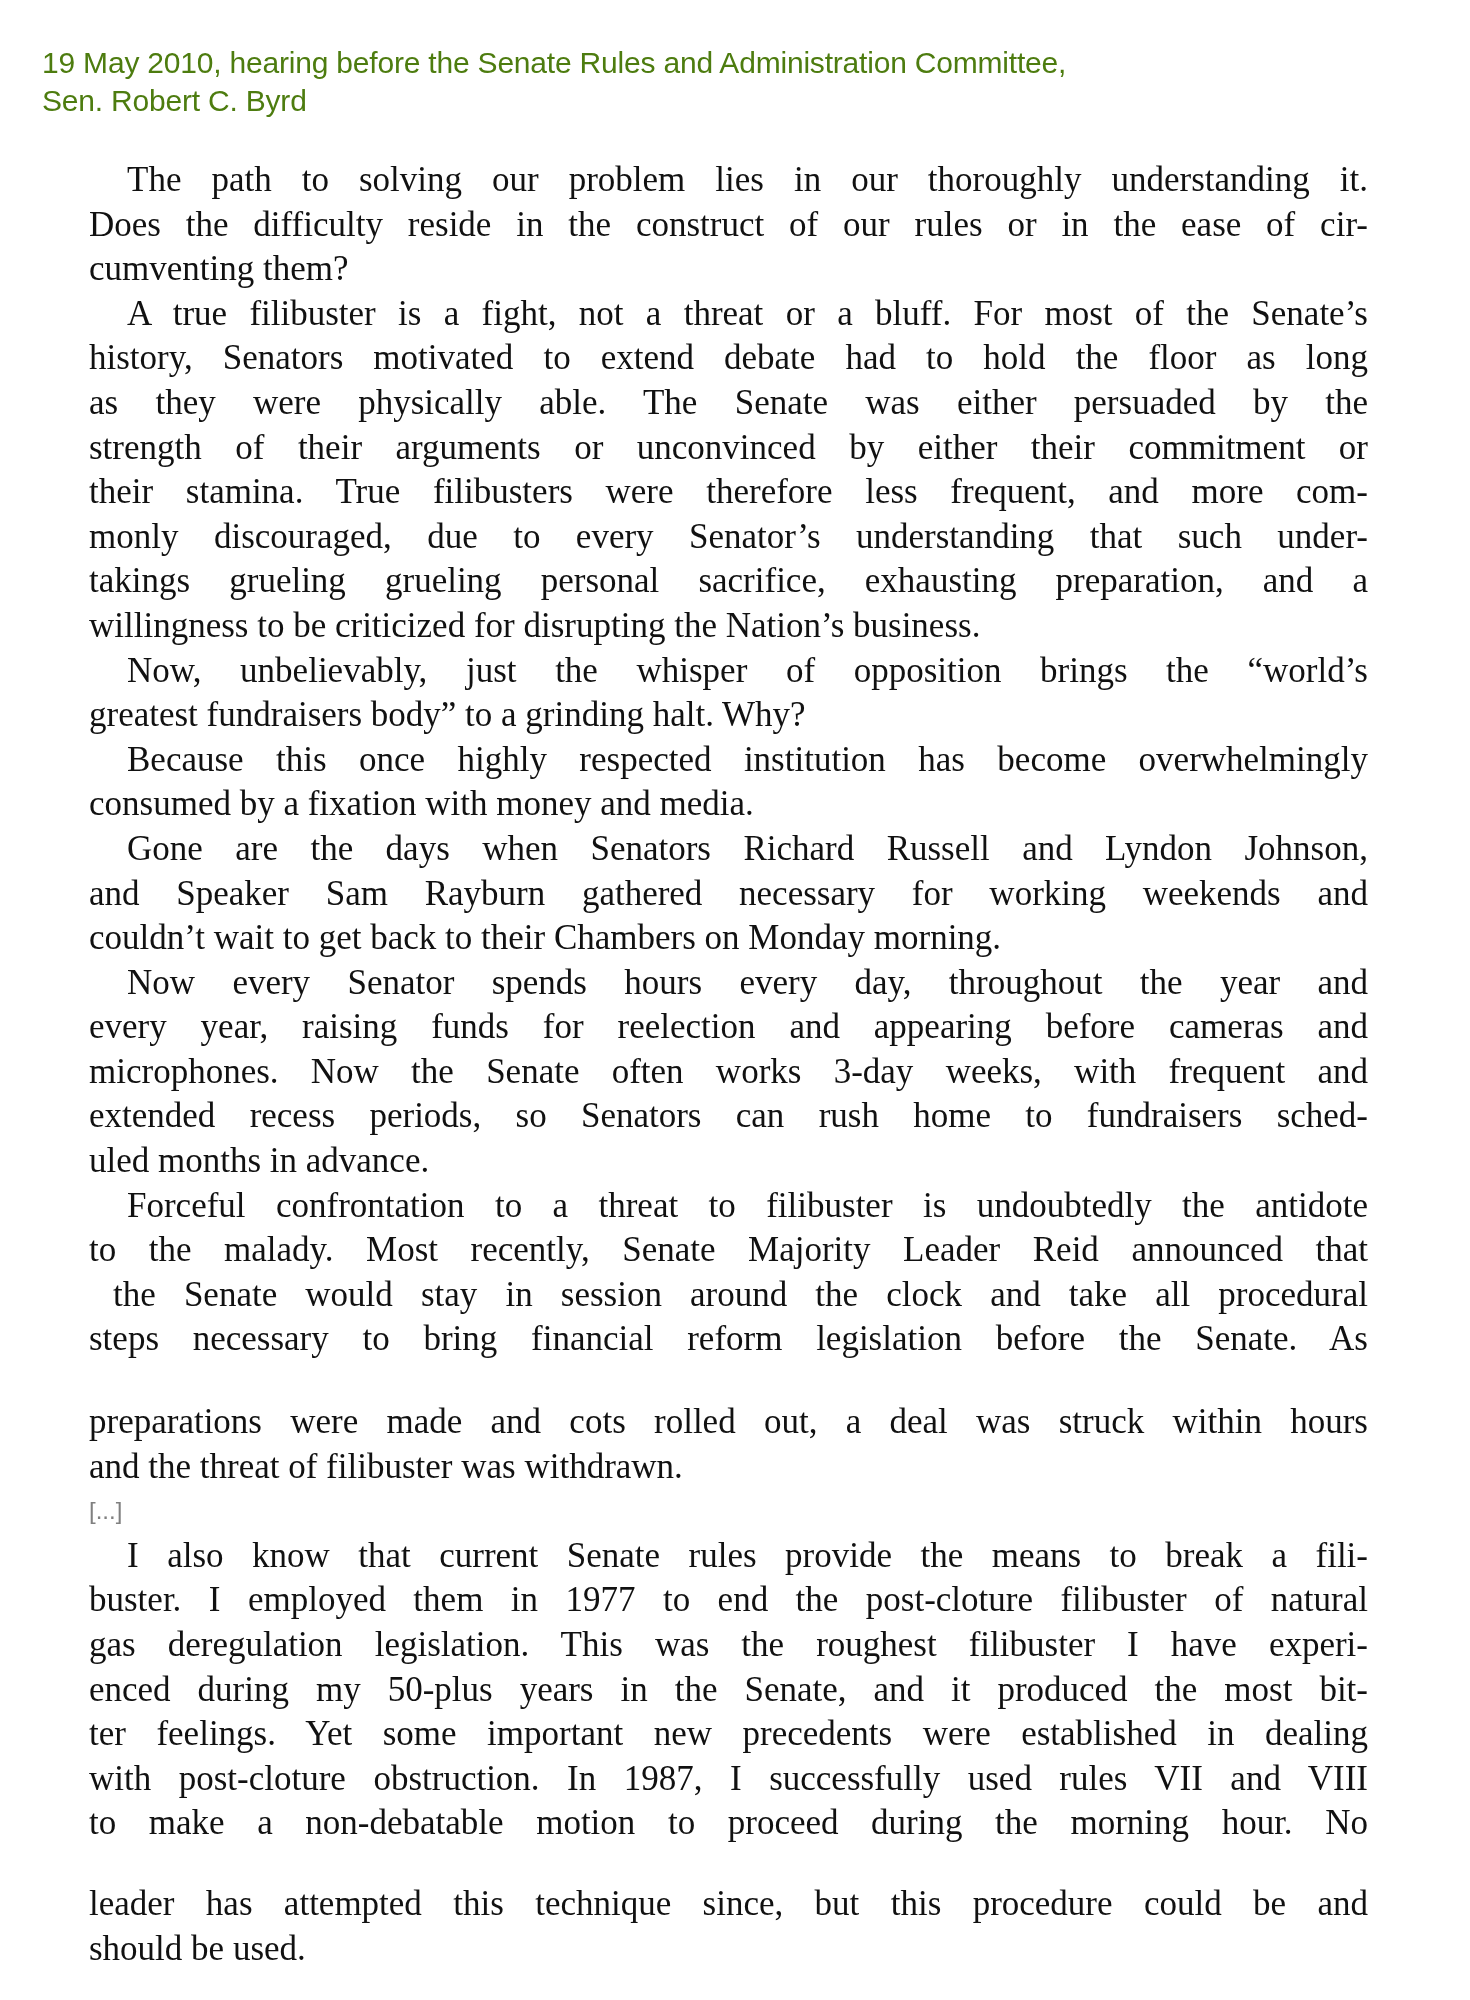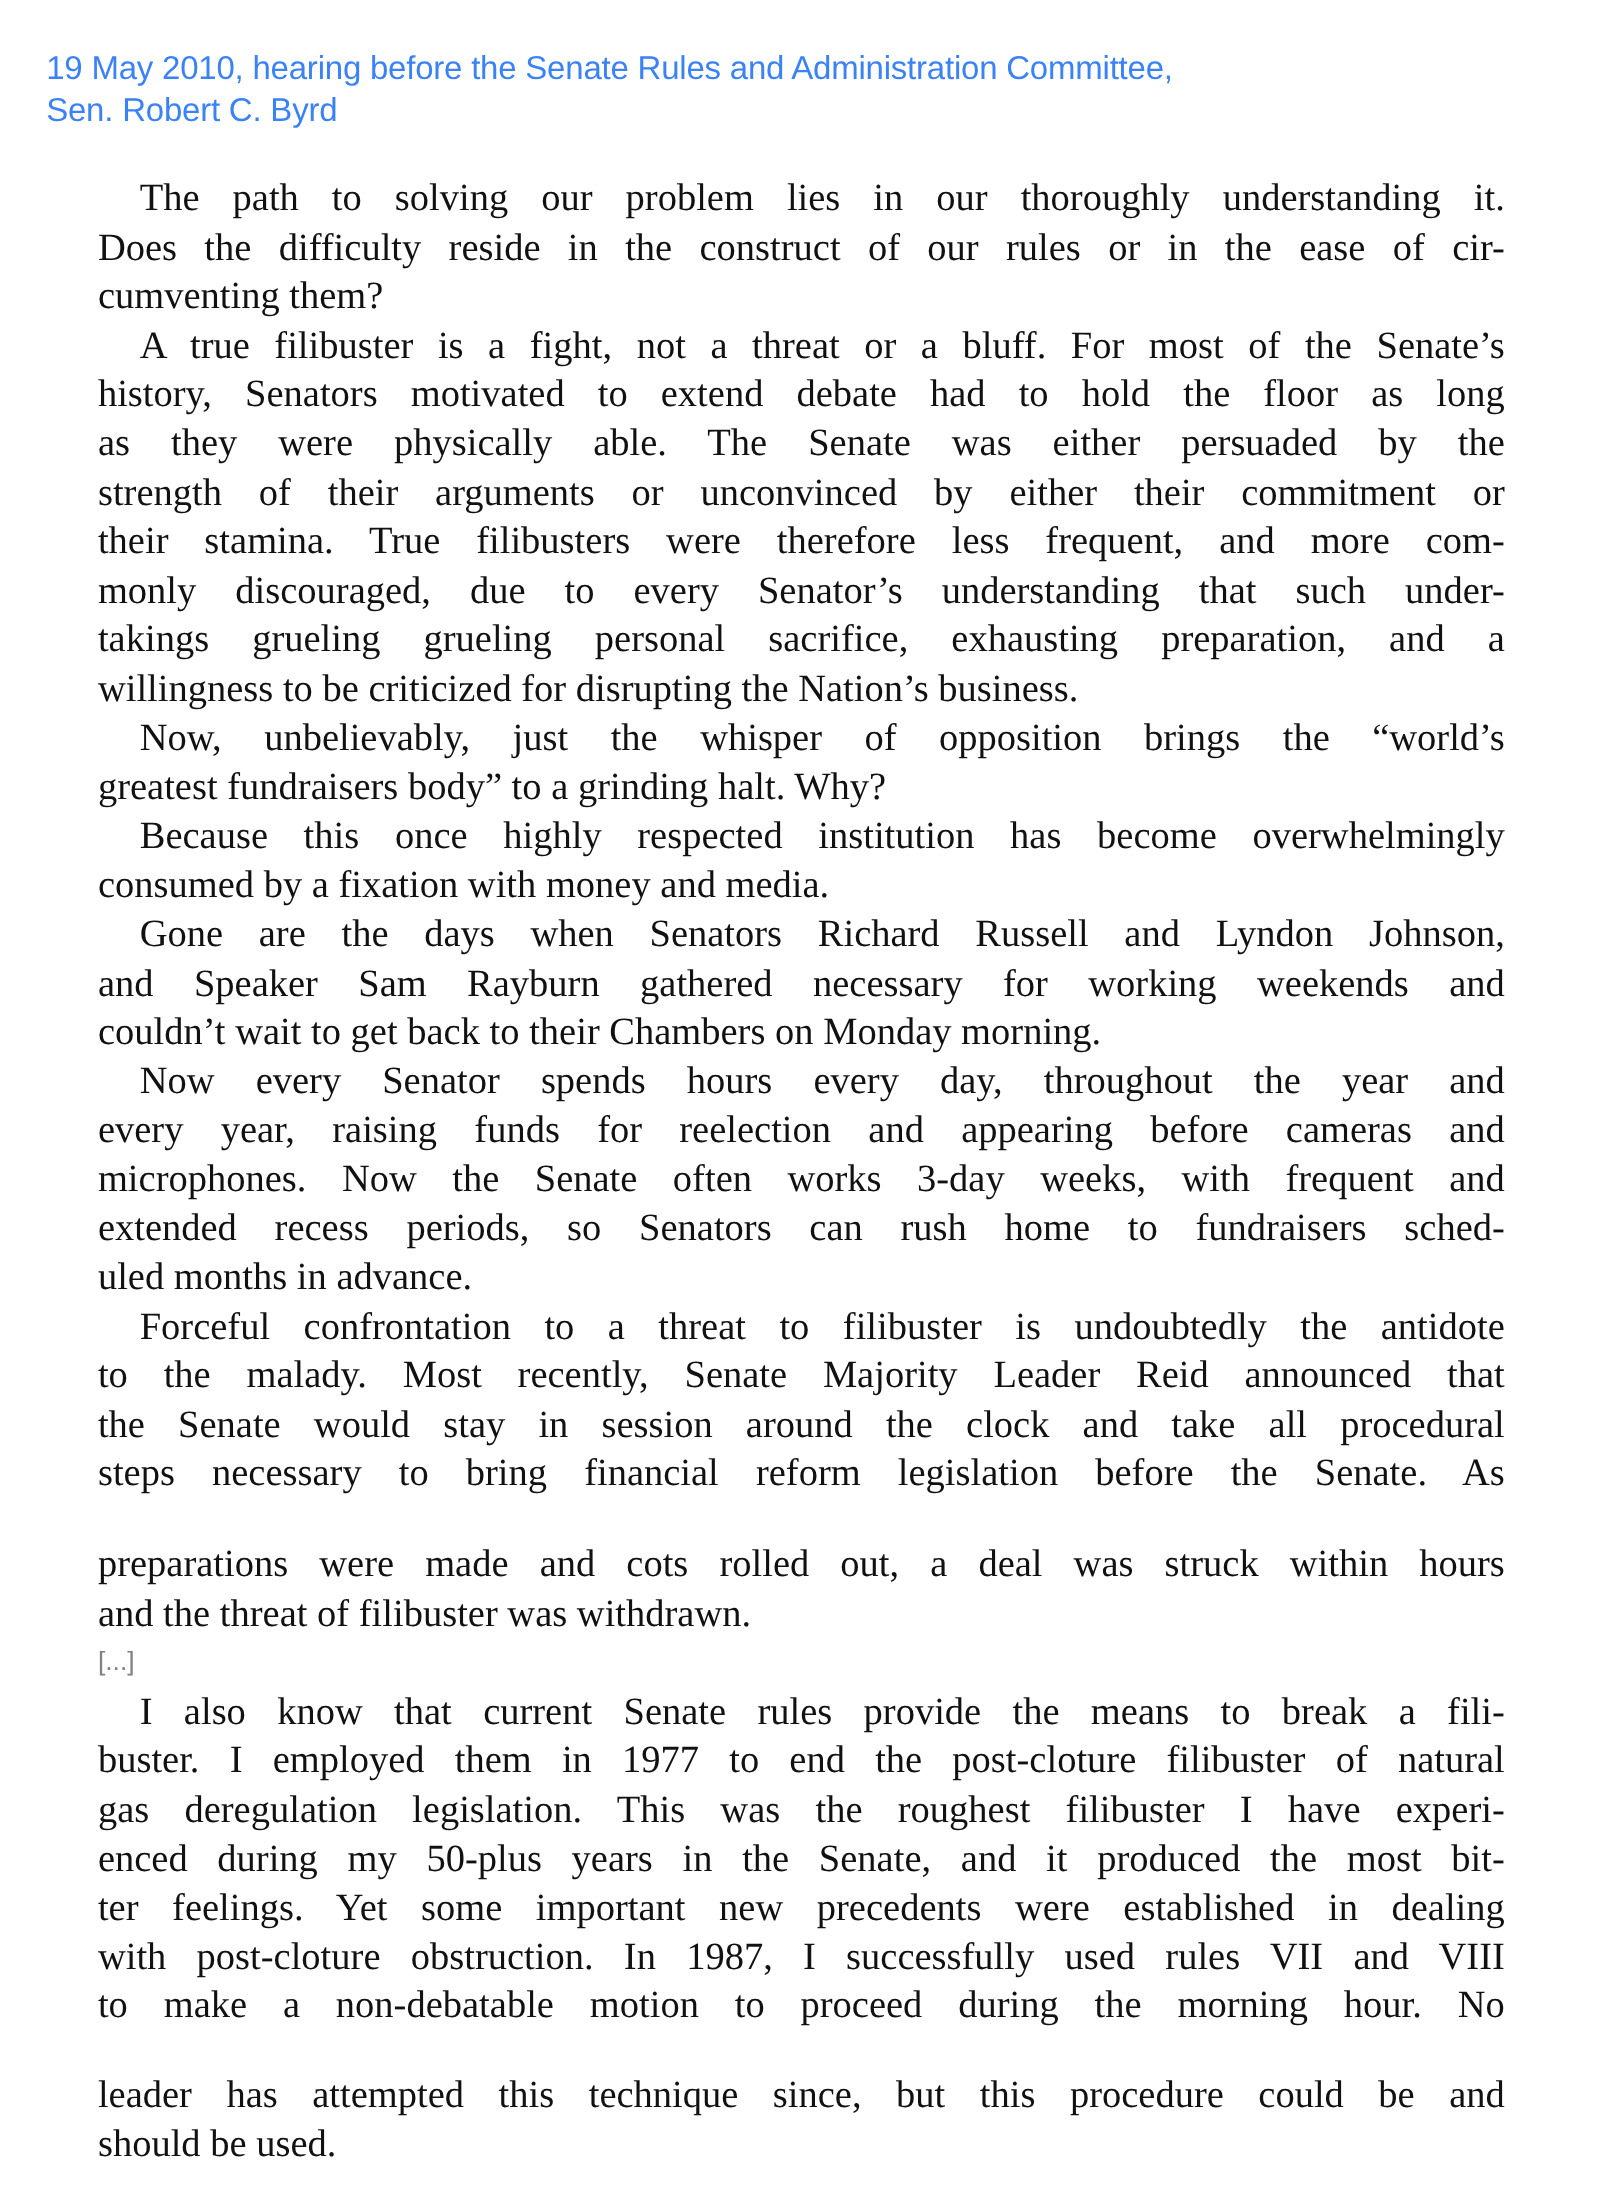--- a/index.html
+++ b/index.html
@@ -1,20 +1,20 @@
 <!DOCTYPE html>
 <html><head>
 <meta charset="utf-8">
 <style>
   html, body { margin: 0; padding: 0; background: #ffffff; }
   body { width: 1470px; height: 2000px; position: relative; overflow: hidden; }
   .caption {
     position: absolute; left: 42px; top: 44px; width: 1380px;
     font-family: "Liberation Sans", sans-serif; font-size: 30px; line-height: 38px;
-    color: #3b82f6; letter-spacing: -0.2px;
+    color: #4d7c0f; letter-spacing: -0.2px;
   }
   .caption div { white-space: nowrap; }
   .body {
     position: absolute; left: 89px; top: 158px; width: 1279px;
     font-family: "Liberation Serif", serif; font-size: 35px; line-height: 44.6px;
     color: #111111;
   }
   .para .ln {
     display: block; text-align: justify; text-align-last: justify;
     white-space: nowrap; overflow: visible; height: 44.6px;
@@ -66,21 +66,21 @@
   <div class="para">
     <span class="ln first" style="white-space: normal;">Now every Senator spends hours every day, throughout the year and</span>
     <span class="ln" style="white-space: normal;">every year, raising funds for reelection and appearing before cameras and</span>
     <span class="ln" style="white-space: normal;">microphones. Now the Senate often works 3-day weeks, with frequent and</span>
     <span class="ln" style="white-space: normal;">extended recess periods, so Senators can rush home to fundraisers sched-</span>
     <span class="ln last" style="white-space: normal;">uled months in advance.</span>
   </div>
   <div class="para">
     <span class="ln first" style="white-space: normal;">Forceful confrontation to a threat to filibuster is undoubtedly the antidote</span>
     <span class="ln" style="white-space: normal;">to the malady. Most recently, Senate Majority Leader Reid announced that</span>
-    <span class="ln" style="white-space: normal;">the Senate would stay in session around the clock and take all procedural</span>
+    <span class="ln" style="white-space: normal; margin-left: 24px;">the Senate would stay in session around the clock and take all procedural</span>
     <span class="ln" style="white-space: normal;">steps necessary to bring financial reform legislation before the Senate. As</span>
     <span class="ln" style="white-space: normal; margin-top: 38px;">preparations were made and cots rolled out, a deal was struck within hours</span>
     <span class="ln last" style="white-space: normal;">and the threat of filibuster was withdrawn.</span>
   </div>
 
   <div class="ellipsis">[...]</div>
 
   <div class="para">
     <span class="ln first" style="white-space: normal;">I also know that current Senate rules provide the means to break a fili-</span>
     <span class="ln" style="white-space: normal;">buster. I employed them in 1977 to end the post-cloture filibuster of natural</span>

